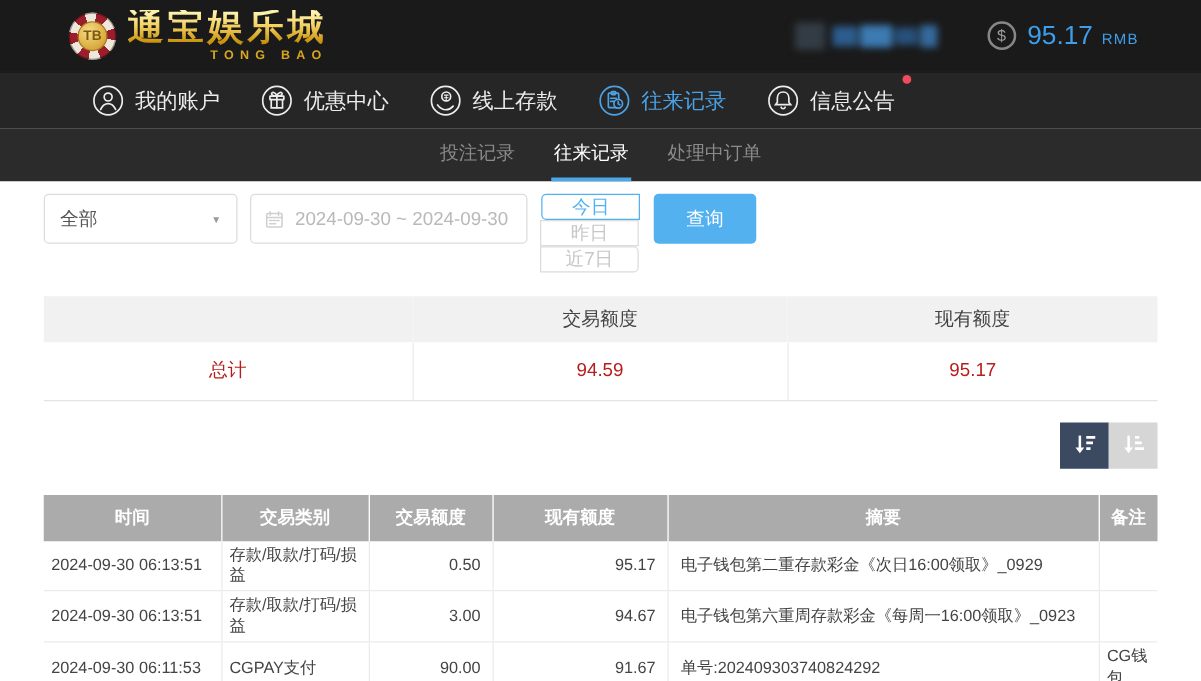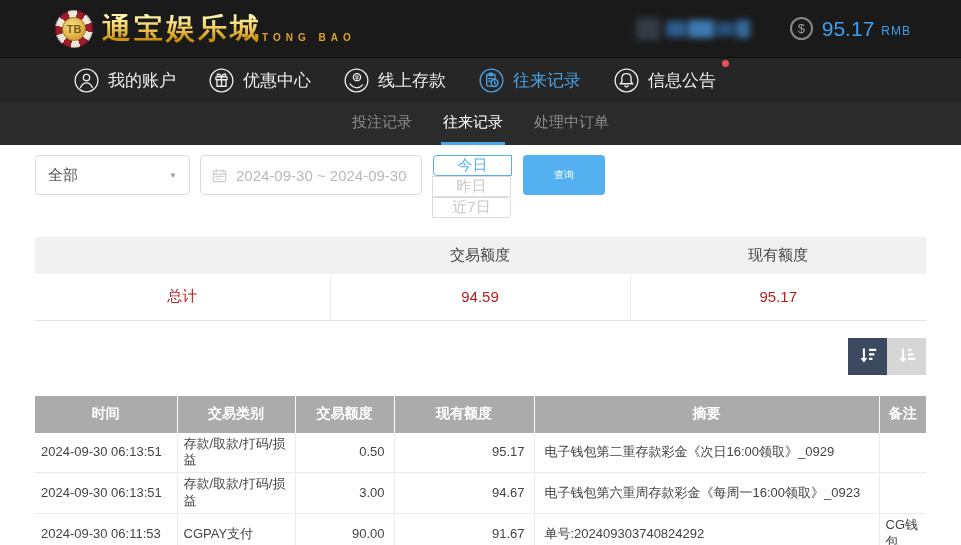--- a/index.html
+++ b/index.html
@@ -11,21 +11,21 @@
     justify-content:space-between; padding:0 50px 0 55px; }
   .logo { display:flex; align-items:center; gap:9px; text-decoration:none; cursor:pointer; }
   .chip { width:38px; height:38px; border-radius:50%; flex:none;
     background:repeating-conic-gradient(from 10deg,#9a1e2b 0 30deg,#efe7da 30deg 60deg);
     display:flex; align-items:center; justify-content:center;
     box-shadow:inset 0 0 0 1px rgba(0,0,0,.35); }
   .chip-inner { width:24px; height:24px; border-radius:50%; font-style:normal;
     background:radial-gradient(circle at 38% 32%,#f6dc85,#d9a93e 70%,#b9872a);
     border:1px solid #a8791f; display:flex; align-items:center; justify-content:center; }
   .chip-inner b { font-size:11px; color:#7c5a12; }
-  .logo-text { display:flex; flex-direction:row; line-height:1; }
+  .logo-text { display:flex; flex-direction:column; line-height:1; }
   .logo-cn { font-size:29px; font-weight:bold; letter-spacing:3px;
     background:linear-gradient(180deg,#fdf2ac 8%,#f3cf5e 45%,#c9920e 88%);
     -webkit-background-clip:text; background-clip:text; color:transparent; }
   .logo-en { font-size:10px; font-weight:bold; font-style:normal; color:#d9a521;
     letter-spacing:5px; align-self:flex-end; margin-top:3px; }
   .top-right { display:flex; align-items:center; gap:40px; }
   .blur-name { display:flex; align-items:center; height:26px; filter:blur(3px); }
   .px { display:block; border-radius:2px; }
   .px1 { width:24px; height:22px; background:#333c45; }
   .px2 { width:20px; height:16px; background:#2d5d8e; margin-left:6px; }
@@ -66,21 +66,21 @@
     font-size:15px; cursor:pointer; background:#fff; }
   .date-input svg { width:17px; height:17px; flex:none; }
   .btn-group { margin-left:11px; display:flex;flex-direction:column; }
   .range-btn { width:79px; background:#fff; border:1px solid #dcdcdc; color:#c7c7c7;
     font-size:15px; cursor:pointer; font-family:inherit; }
   .range-btn + .range-btn { margin-left:-1px; }
   .range-btn:first-child { border-radius:4px 0 0 4px; }
   .range-btn:last-child { border-radius:0 4px 4px 0; }
   .range-btn.active { border-color:#53b1f0; color:#53b1f0; position:relative; z-index:1; }
   .query-btn { margin-left:11px; width:82px; background:#53b1f0; border:none;
-    border-radius:4px; color:#fff; font-size:10px; cursor:pointer; font-family:inherit; }
+    border-radius:4px; color:#fff; font-size:15px; cursor:pointer; font-family:inherit; }
 
   table { border-collapse:collapse; table-layout:fixed; width:100%; }
   .summary { margin-top:42px; }
   .summary th { background:#f1f1f1; height:37px; font-size:15px; color:#444;
     font-weight:500; text-align:center; }
   .summary td { height:46px; text-align:center; font-size:15px; color:#b91c1c;
     border-bottom:1px solid #e3e3e3; background:#fff; }
   .summary td + td { border-left:1px solid #ececec; }
 
   .sort-bar { margin-top:17px; display:flex; justify-content:flex-end; }

